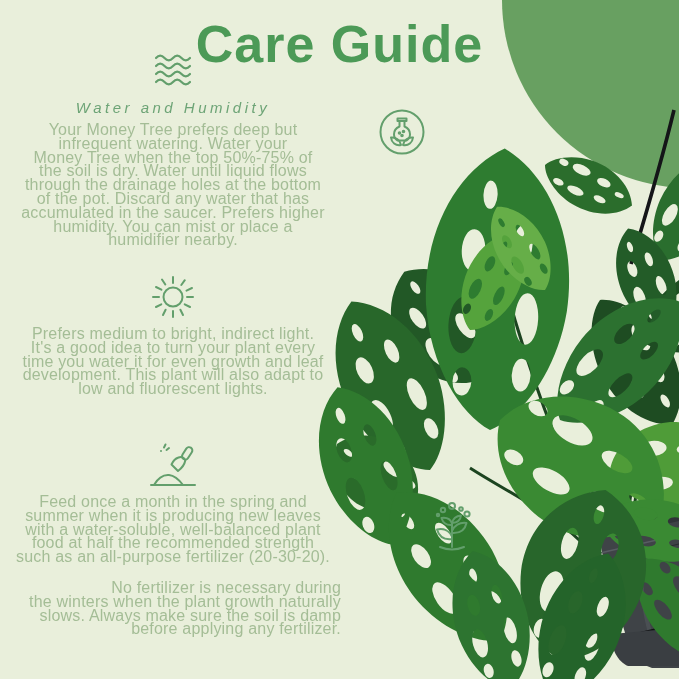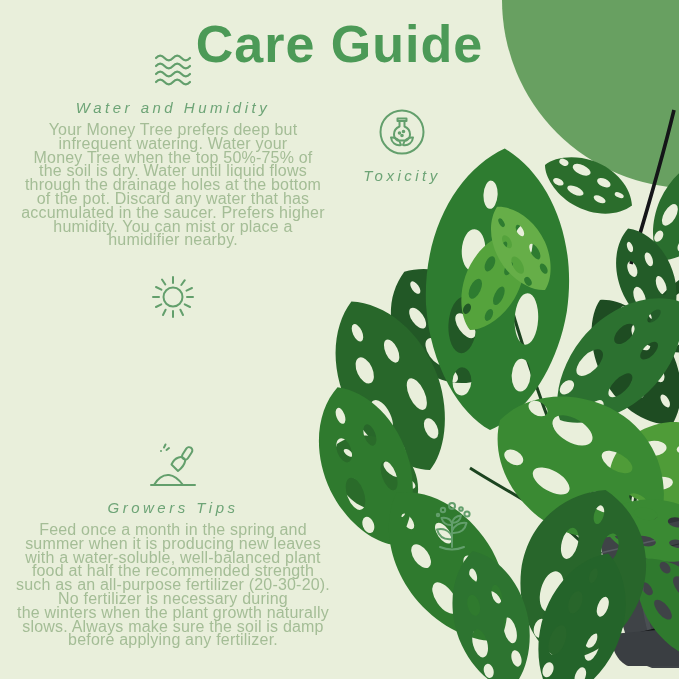--- a/index.html
+++ b/index.html
@@ -50,21 +50,21 @@
     line-height:13.8px;
     letter-spacing:0.2px;
     color:#a4bd96;
     white-space:pre-line;
   }
   .sec-water{left:17px;top:54px;width:312px;}
   .sec-light{left:17px;top:274px;width:312px;}
   .sec-growers{left:5px;top:440px;width:336px;}
   .sec-toxicity{left:326px;top:108px;width:152px;}
   .sec-food{left:352px;top:501px;width:200px;}
-  .sec-growers .body2{margin-top:0;}
+  .sec-growers .body2{margin-top:17px;text-align:right;}
   .plant{
     position:absolute;
     left:300px;top:92px;
     width:379px;height:587px;
     z-index:4;
   }
 </style>
 </head>
 <body>
 
@@ -171,21 +171,20 @@
         <circle cx="24" cy="24" r="21.5"></circle>
         <path d="M19.5,10.5 h9 v2.5 h-9 z"></path>
         <path d="M21.5,13 v5.5 c-3.5,1.5 -5.5,4.5 -5.5,7.8 c0,2.6 1.4,5 3.6,6.2 h8.8 c2.2,-1.2 3.6,-3.6 3.6,-6.2 c0,-3.3 -2,-6.3 -5.5,-7.8 v-5.5"></path>
         <circle cx="21.5" cy="25" r="0.8" fill="currentColor"></circle>
         <circle cx="25.5" cy="23.5" r="0.8" fill="currentColor"></circle>
         <circle cx="24" cy="27.5" r="0.8" fill="currentColor"></circle>
         <path d="M23,37 c-1,-5 -5,-8 -10,-7.5 c0.5,5 4.5,8.5 10,7.5 z"></path>
         <path d="M25,37 c1,-5 5,-8 10,-7.5 c-0.5,5 -4.5,8.5 -10,7.5 z"></path>
       </svg>
     </div>
-    <h2>Toxicity</h2>
   </div>
 
   <div class="section sec-light">
     <div class="icon-wrap">
       <svg width="46" height="46" viewBox="0 0 46 46" fill="none" stroke="currentColor" stroke-width="2" stroke-linecap="round">
         <circle cx="23" cy="23" r="9.5"></circle>
         <g>
           <path d="M23,3 v6"></path>
           <path d="M34.8,6.2 l-3.5,4.8"></path>
           <path d="M42,14 l-5.5,2.6"></path>
@@ -194,35 +193,39 @@
           <path d="M33,41 l-2.6,-5.3"></path>
           <path d="M23,43 v-6"></path>
           <path d="M13,41 l2.6,-5.3"></path>
           <path d="M6,33 l5.3,-2.7"></path>
           <path d="M3,23 h6"></path>
           <path d="M6,13 l5.4,2.7"></path>
           <path d="M12,5.5 l3.3,5"></path>
         </g>
       </svg>
     </div>
+    <div class="body">Prefers medium to bright, indirect light.
+It's a good idea to turn your plant every
+time you water it for even growth and leaf
+development. This plant will also adapt to
+low and fluorescent lights.</div>
   </div>
 
   <div class="section sec-growers">
     <div class="icon-wrap">
       <svg width="50" height="48" viewBox="0 0 50 48" fill="none" stroke="currentColor" stroke-width="2" stroke-linecap="round" stroke-linejoin="round">
         <circle cx="13" cy="11" r="1" fill="currentColor" stroke="none"></circle>
         <path d="M17.5,4.5 l-1.5,3"></path>
         <path d="M21,8 l-2.5,2"></path>
         <rect x="-3.3" y="-13.5" width="6.6" height="13.5" rx="3.3" transform="translate(35.5,19) rotate(33)"></rect>
         <path d="M30.5,17.5 c3,-1.5 6,0 6.8,3 c-0.8,4 -3.3,7.5 -7.3,10.5 l-6.5,-6.5 c1.5,-3.5 4,-6 7,-7 z"></path>
         <path d="M6,45 c4,-7 9,-10.5 15,-10 c5,0.5 9.5,4 14,10"></path>
         <path d="M3,45 h44"></path>
       </svg>
     </div>
-    <h2>Growers Tips</h2>
     <div class="body">Feed once a month in the spring and
 summer when it is producing new leaves
 with a water-soluble, well-balanced plant
 food at half the recommended strength
 such as an all-purpose fertilizer (20-30-20).</div>
     <div class="body body2">No fertilizer is necessary during
 the winters when the plant growth naturally
 slows. Always make sure the soil is damp
 before applying any fertilizer.</div>
   </div>

